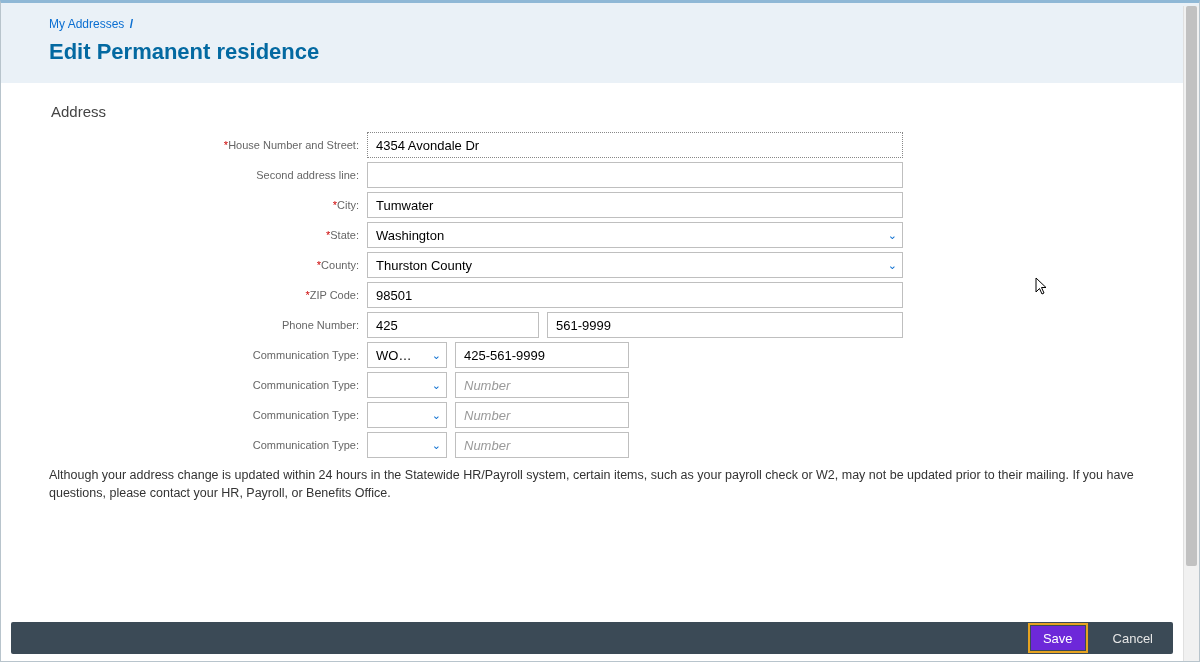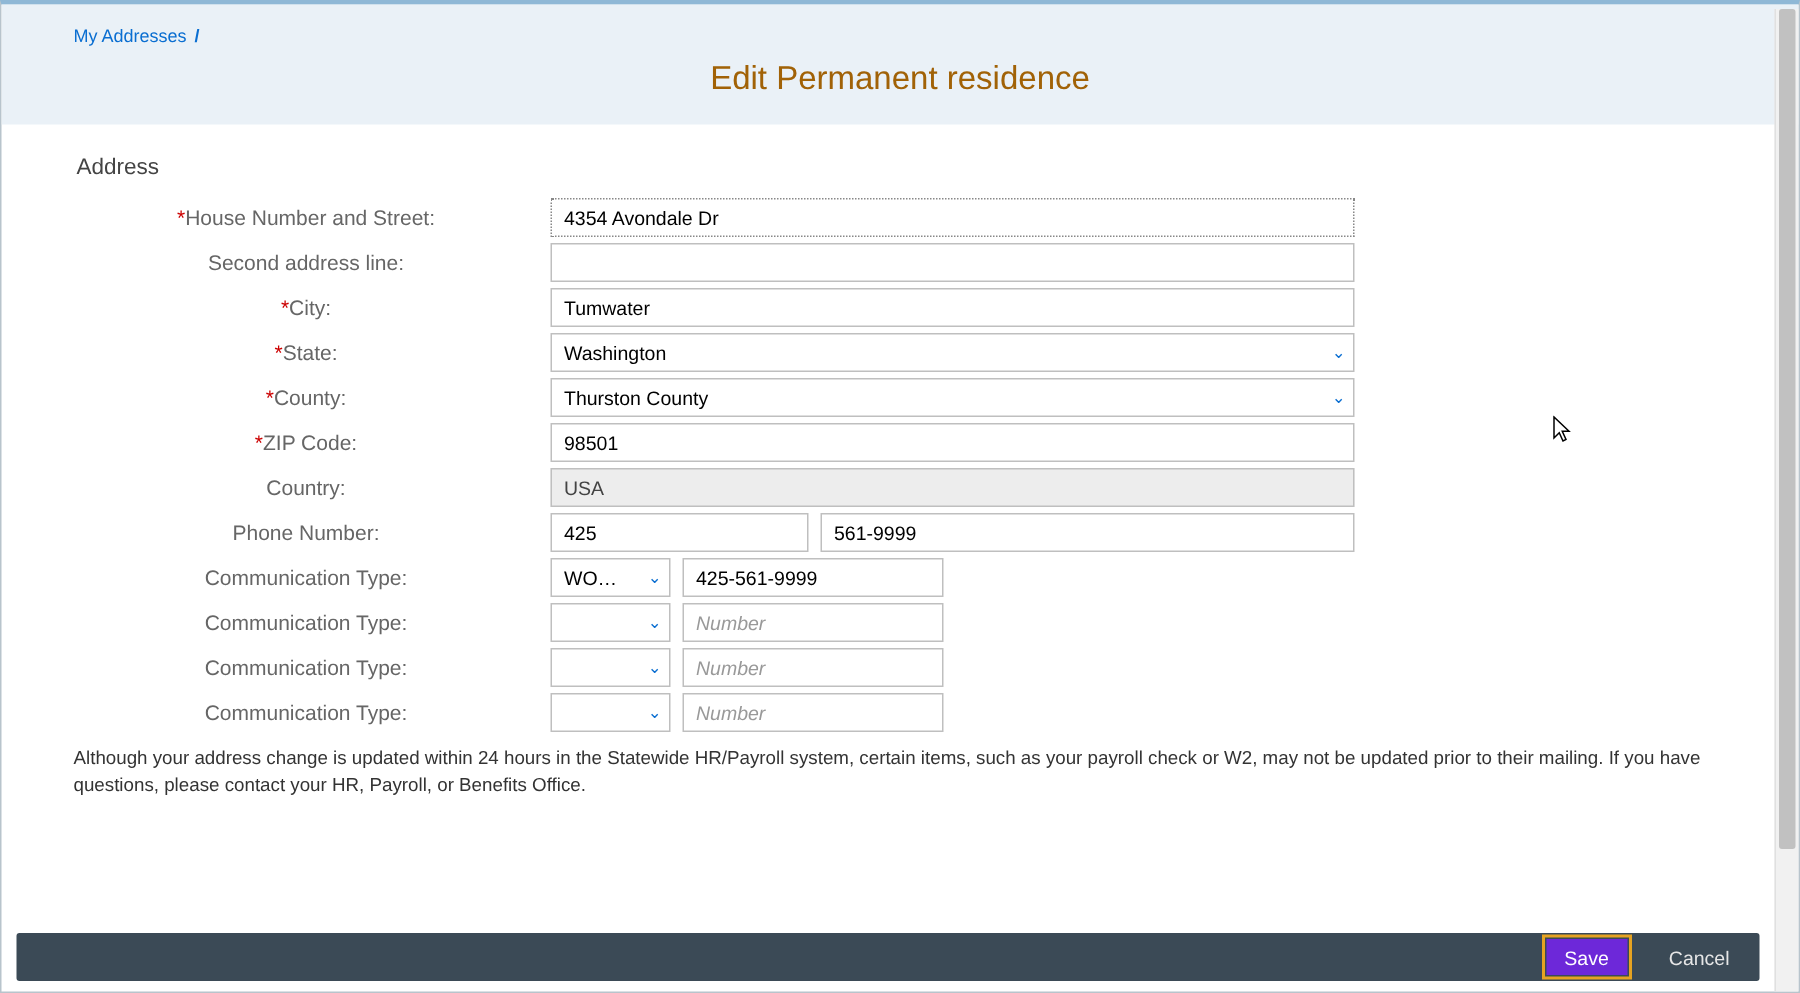--- a/index.html
+++ b/index.html
@@ -46,23 +46,22 @@
     color: #0a6ed1;
     text-decoration: none;
   }
   .breadcrumb .sep {
     color: #0a6ed1;
     font-weight: bold;
     margin-left: 2px;
   }
   .page-title {
     font-size: 22px;
-    font-weight: 400;
-    color: #a16207;
-    text-align: center;
+    font-weight: 700;
+    color: #0369a1;
   }
   .content {
     padding: 20px 48px 10px 48px;
   }
   .section-title {
     font-size: 17px;
     color: #555;
     font-weight: 400;
     padding-bottom: 10px;
     border-bottom: 1px solid #ddd;
@@ -75,23 +74,23 @@
     margin-bottom: 12px;
     margin-left: 2px;
   }
   .form-row {
     display: flex;
     align-items: center;
     margin-bottom: 4px;
   }
   .form-label {
     width: 318px;
-    text-align: center;
+    text-align: right;
     padding-right: 8px;
-    font-size: 14px;
+    font-size: 11px;
     color: #666;
     white-space: nowrap;
   }
   .req { color: #c00; }
   .field-wrap {
     display: flex;
     gap: 8px;
   }
   .input-text {
     height: 26px;
@@ -238,26 +237,20 @@
 
     <div class="form-row">
       <div class="form-label">
         <span class="req">*</span><span>ZIP Code:</span>
       </div>
       <div class="field-wrap">
         <input class="input-text w-full" value="98501" style="">
       </div>
     </div>
 
-    <div class="form-row">
-      <div class="form-label">Country:</div>
-      <div class="field-wrap">
-        <input class="input-text input-readonly w-full" readonly="" value="USA" style="">
-      </div>
-    </div>
 
     <div class="form-row">
       <div class="form-label">Phone Number:</div>
       <div class="field-wrap">
         <input class="input-text w-area" value="425" style="">
         <input class="input-text w-phone" value="561-9999" style="">
       </div>
     </div>
 
     <div class="form-row">

